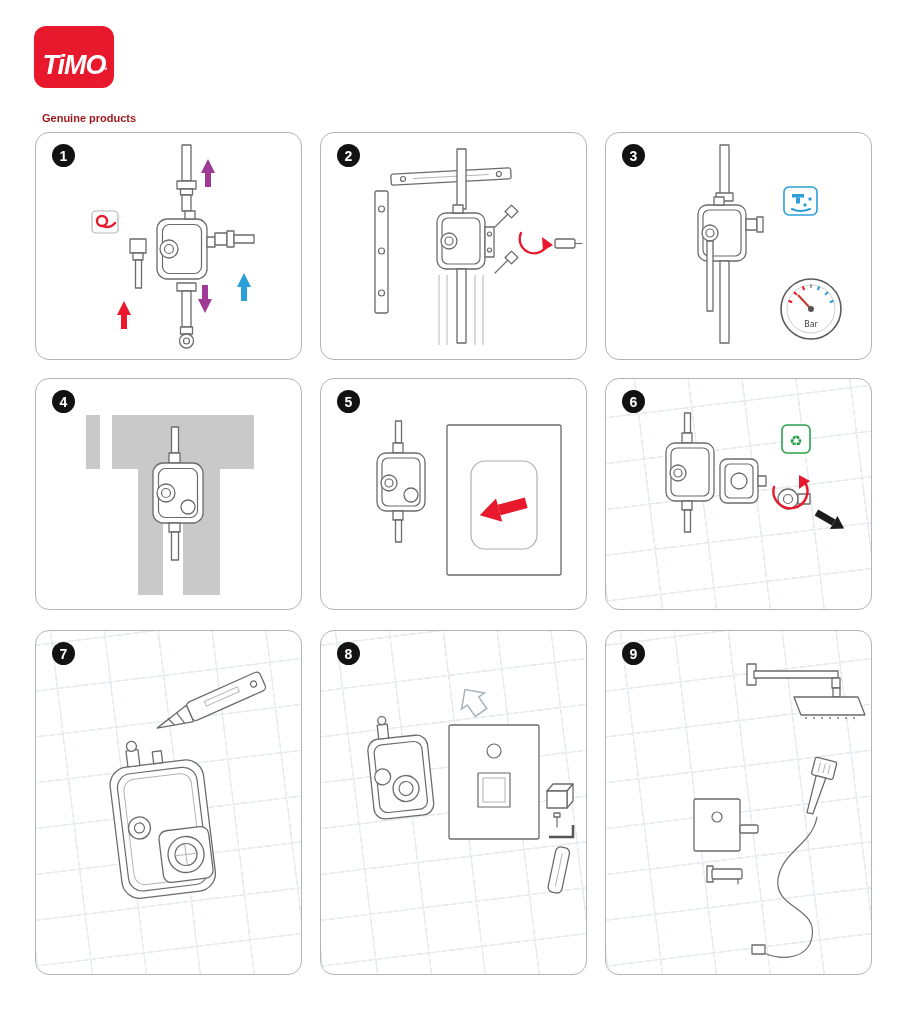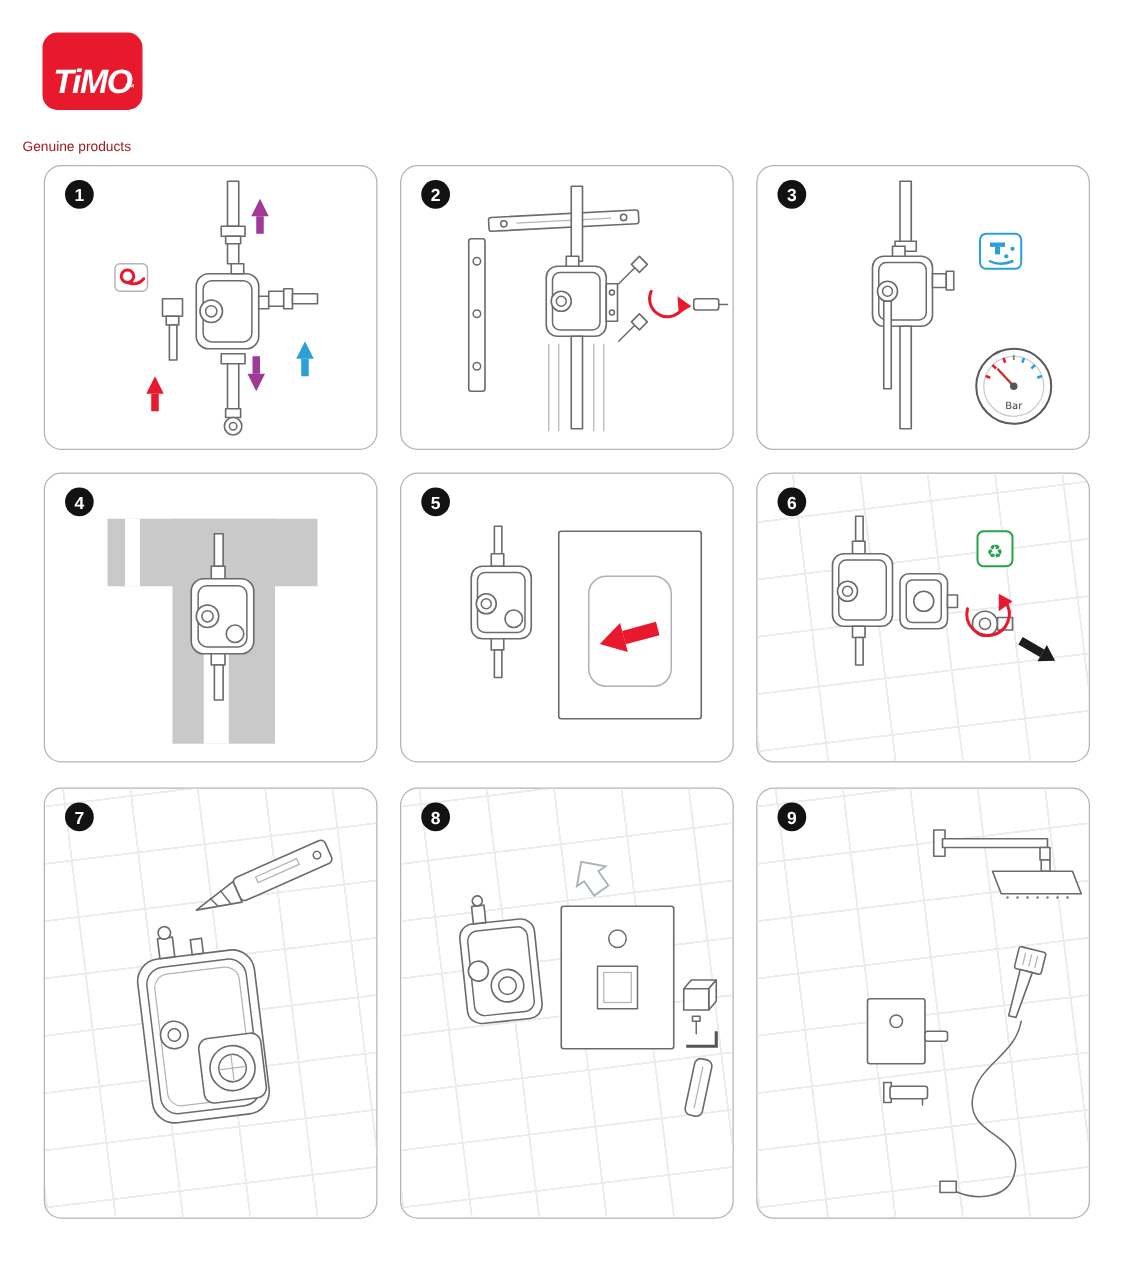--- a/index.html
+++ b/index.html
@@ -5,21 +5,21 @@
   html,body{margin:0;padding:0;background:#fff;}
   .page{position:relative;width:900px;height:1013px;background:#fff;
         font-family:"Liberation Sans",sans-serif;overflow:hidden;}
 
   
   .logo{position:absolute;left:34px;top:26px;width:80px;height:62px;
         background:#e8192c;border-radius:12px;}
   .logo-text{position:absolute;left:0;right:0;top:24px;text-align:center;
         color:#fff;font-weight:bold;font-style:italic;font-size:27px;letter-spacing:-1px;}
   .logo-tm{position:absolute;right:7px;top:16px;color:#fff;font-size:8px;font-style:normal;}
-  .tagline{position:absolute;left:18px;top:112px;font-size:11px;font-weight:normal;color:#9e151b;}
+  .tagline{position:absolute;left:42px;top:112px;font-size:11px;font-weight:bold;color:#9e151b;}
 
   
   .panel{position:absolute;border:1.5px solid #b3b3b3;border-radius:14px;
          background:#fff;overflow:hidden;}
   .p1{left:35px;top:132px;width:265px;height:226px;}
   .p2{left:320px;top:132px;width:265px;height:226px;}
   .p3{left:605px;top:132px;width:265px;height:226px;}
   .p4{left:35px;top:378px;width:265px;height:230px;}
   .p5{left:320px;top:378px;width:265px;height:230px;}
   .p6{left:605px;top:378px;width:265px;height:230px;}

